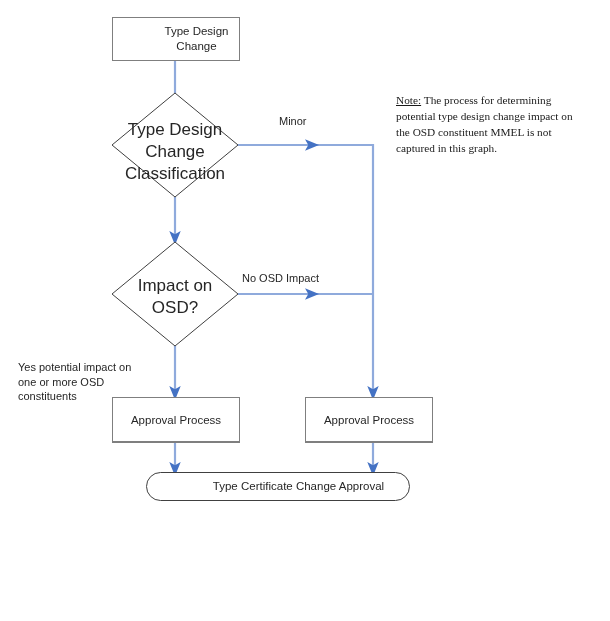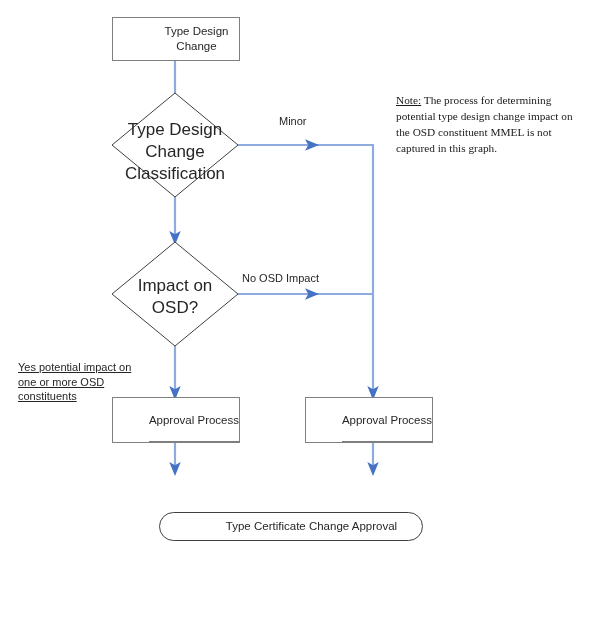--- a/index.html
+++ b/index.html
@@ -85,21 +85,20 @@
   
   .stack-box {
     position: absolute;
     box-sizing: border-box;
     border: 1px solid #7f7f7f;
     background: #ffffff;
     width: 128px;
     height: 46px;
     display: flex;
     flex-direction: column;
-    align-items: flex-end;
   }
   .stack-cell {
     flex: 1 1 50%;
     display: flex;
     align-items: center;
     justify-content: center;
     font-size: 11.5px;
     color: #262626;
     box-sizing: border-box;
     white-space: pre;
@@ -110,29 +109,28 @@
   #node-approval-with {
     left: 112px;
     top: 397px;
   }
   #node-approval-without {
     left: 305px;
     top: 397px;
   }
   
   #node-terminator {
-    left: 159px;
+    left: 146px;
     top: 472px;
     width: 264px;
     height: 29px;
     border: 1px solid #404040;
     border-radius: 15px;
     background: #ffffff;
     font-size: 11.5px;
-    margin-top: 40px;
   }
   
   .free-label {
     position: absolute;
     font-size: 11px;
     line-height: 1.34;
     color: #262626;
     white-space: pre-line;
   }
   #label-minor {
@@ -140,21 +138,20 @@
     top: 114px;
   }
   #label-no-osd-impact {
     left: 242px;
     top: 271px;
   }
   #label-yes-potential {
     left: 18px;
     top: 360px;
     width: 130px;
-    text-decoration: underline;
   }
   #note-block {
     position: absolute;
     left: 396px;
     top: 92px;
     width: 186px;
     font-size: 11.3px;
     line-height: 1.42;
     color: #1a1a1a;
     font-family: Liberation Serif, serif;

